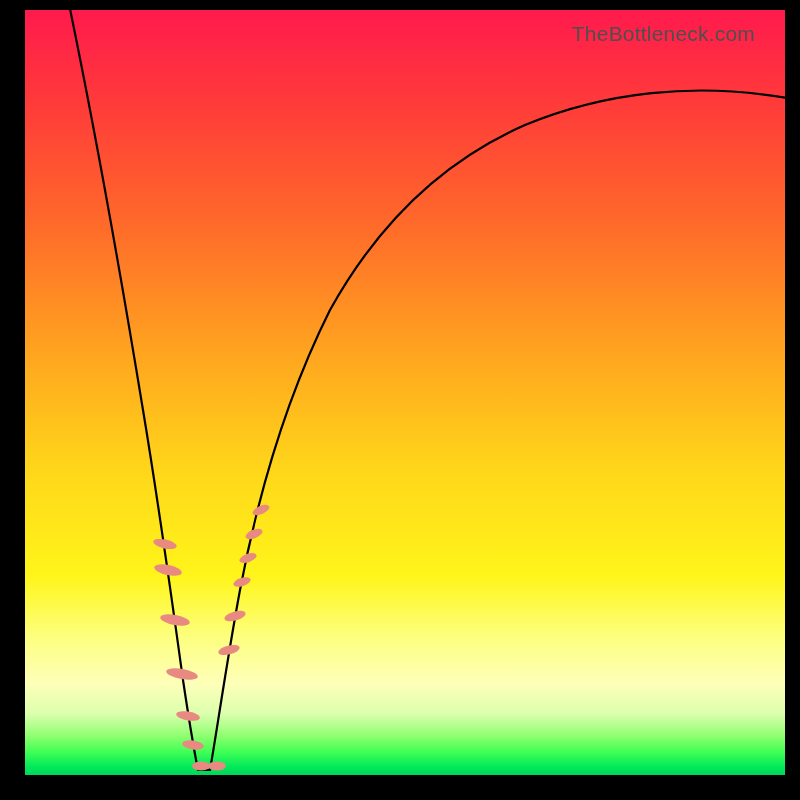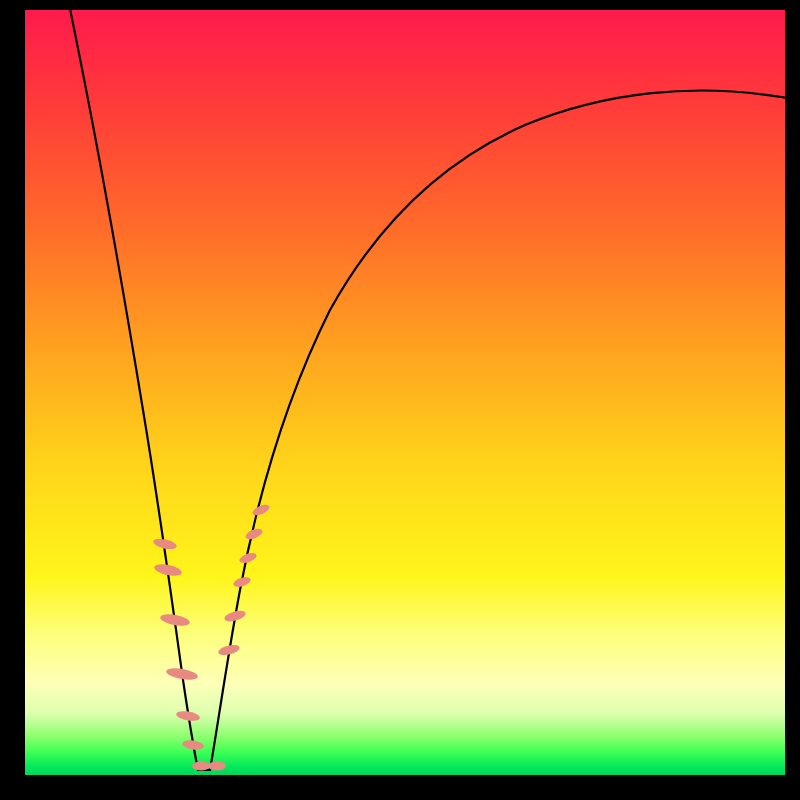--- a/index.html
+++ b/index.html
@@ -67,20 +67,21 @@
     fill: #e88a82;
     stroke: none;
   }
 </style>
 </head>
 <body>
 
 <div class="frame">
   <div class="plot-area">
 
+    <div class="watermark">TheBottleneck.com</div>
 
     <svg width="760" height="765" viewBox="0 0 760 765">
 
       <path class="curve" d="M 44 -6
                C 70 120, 95 260, 118 400
                C 133 490, 147 590, 158 670
                C 164 710, 169 740, 173 760"></path>
 
       <path class="curve" d="M 173 760 L 185 760"></path>
 

